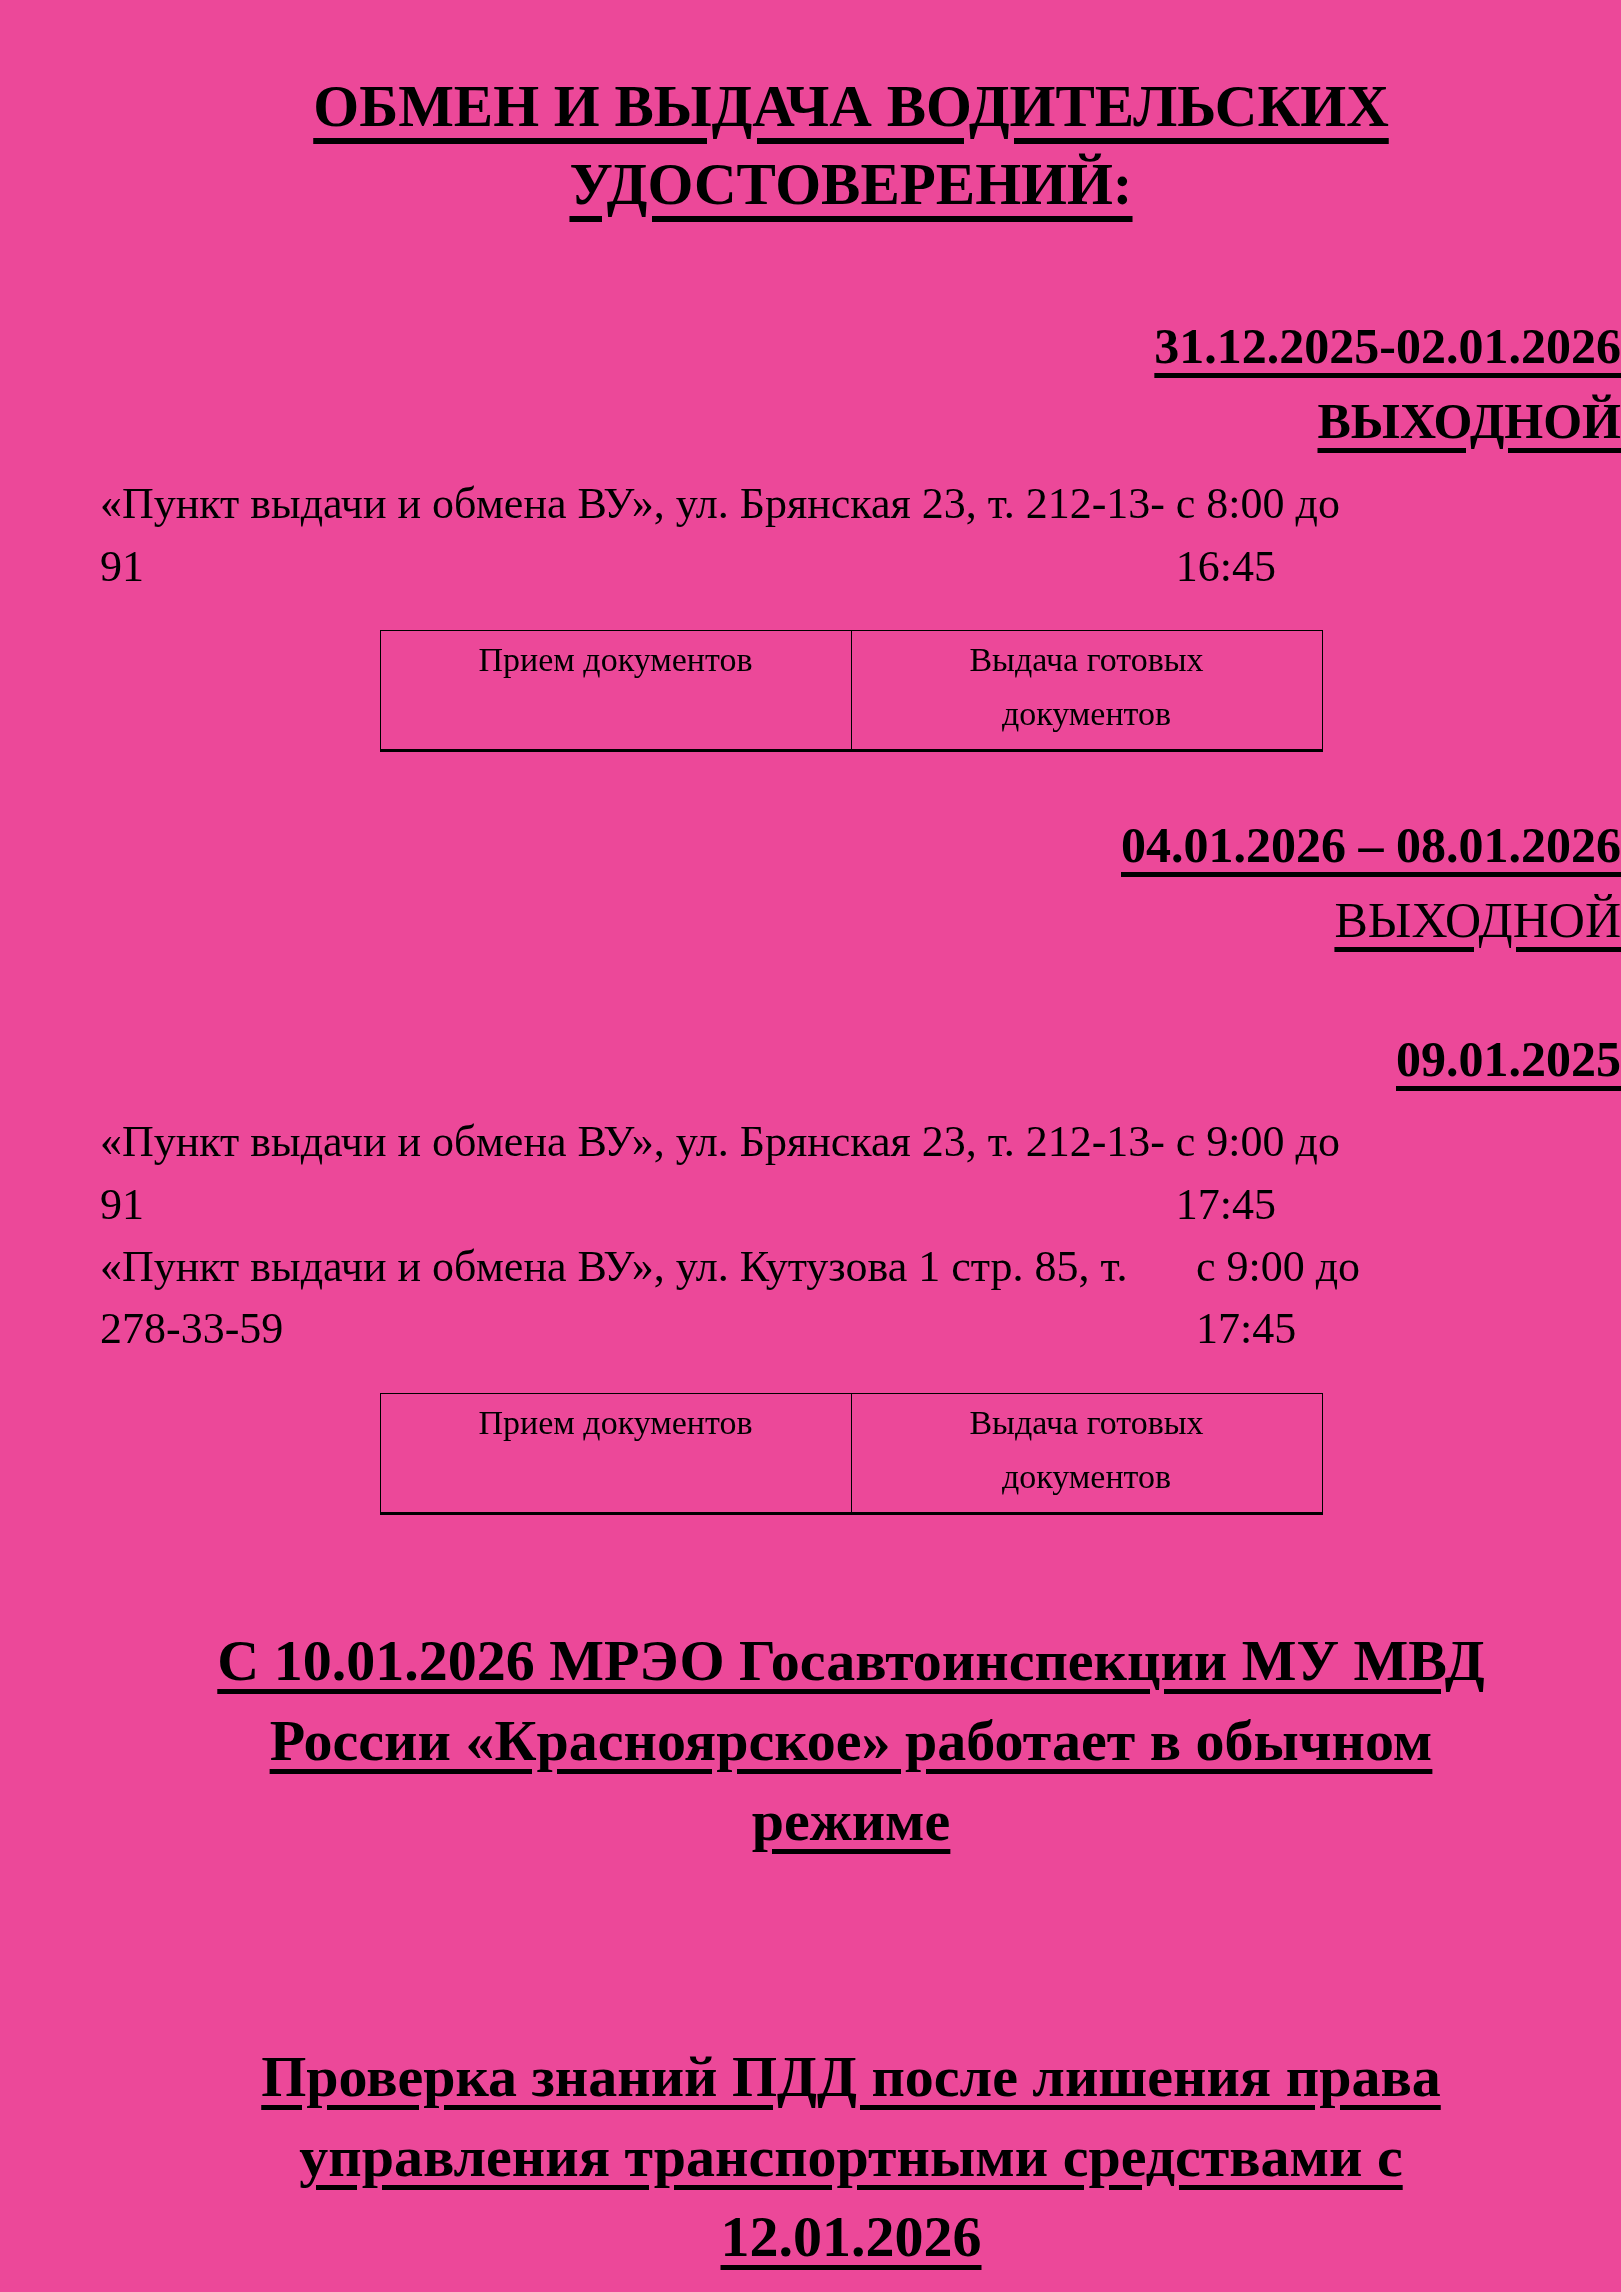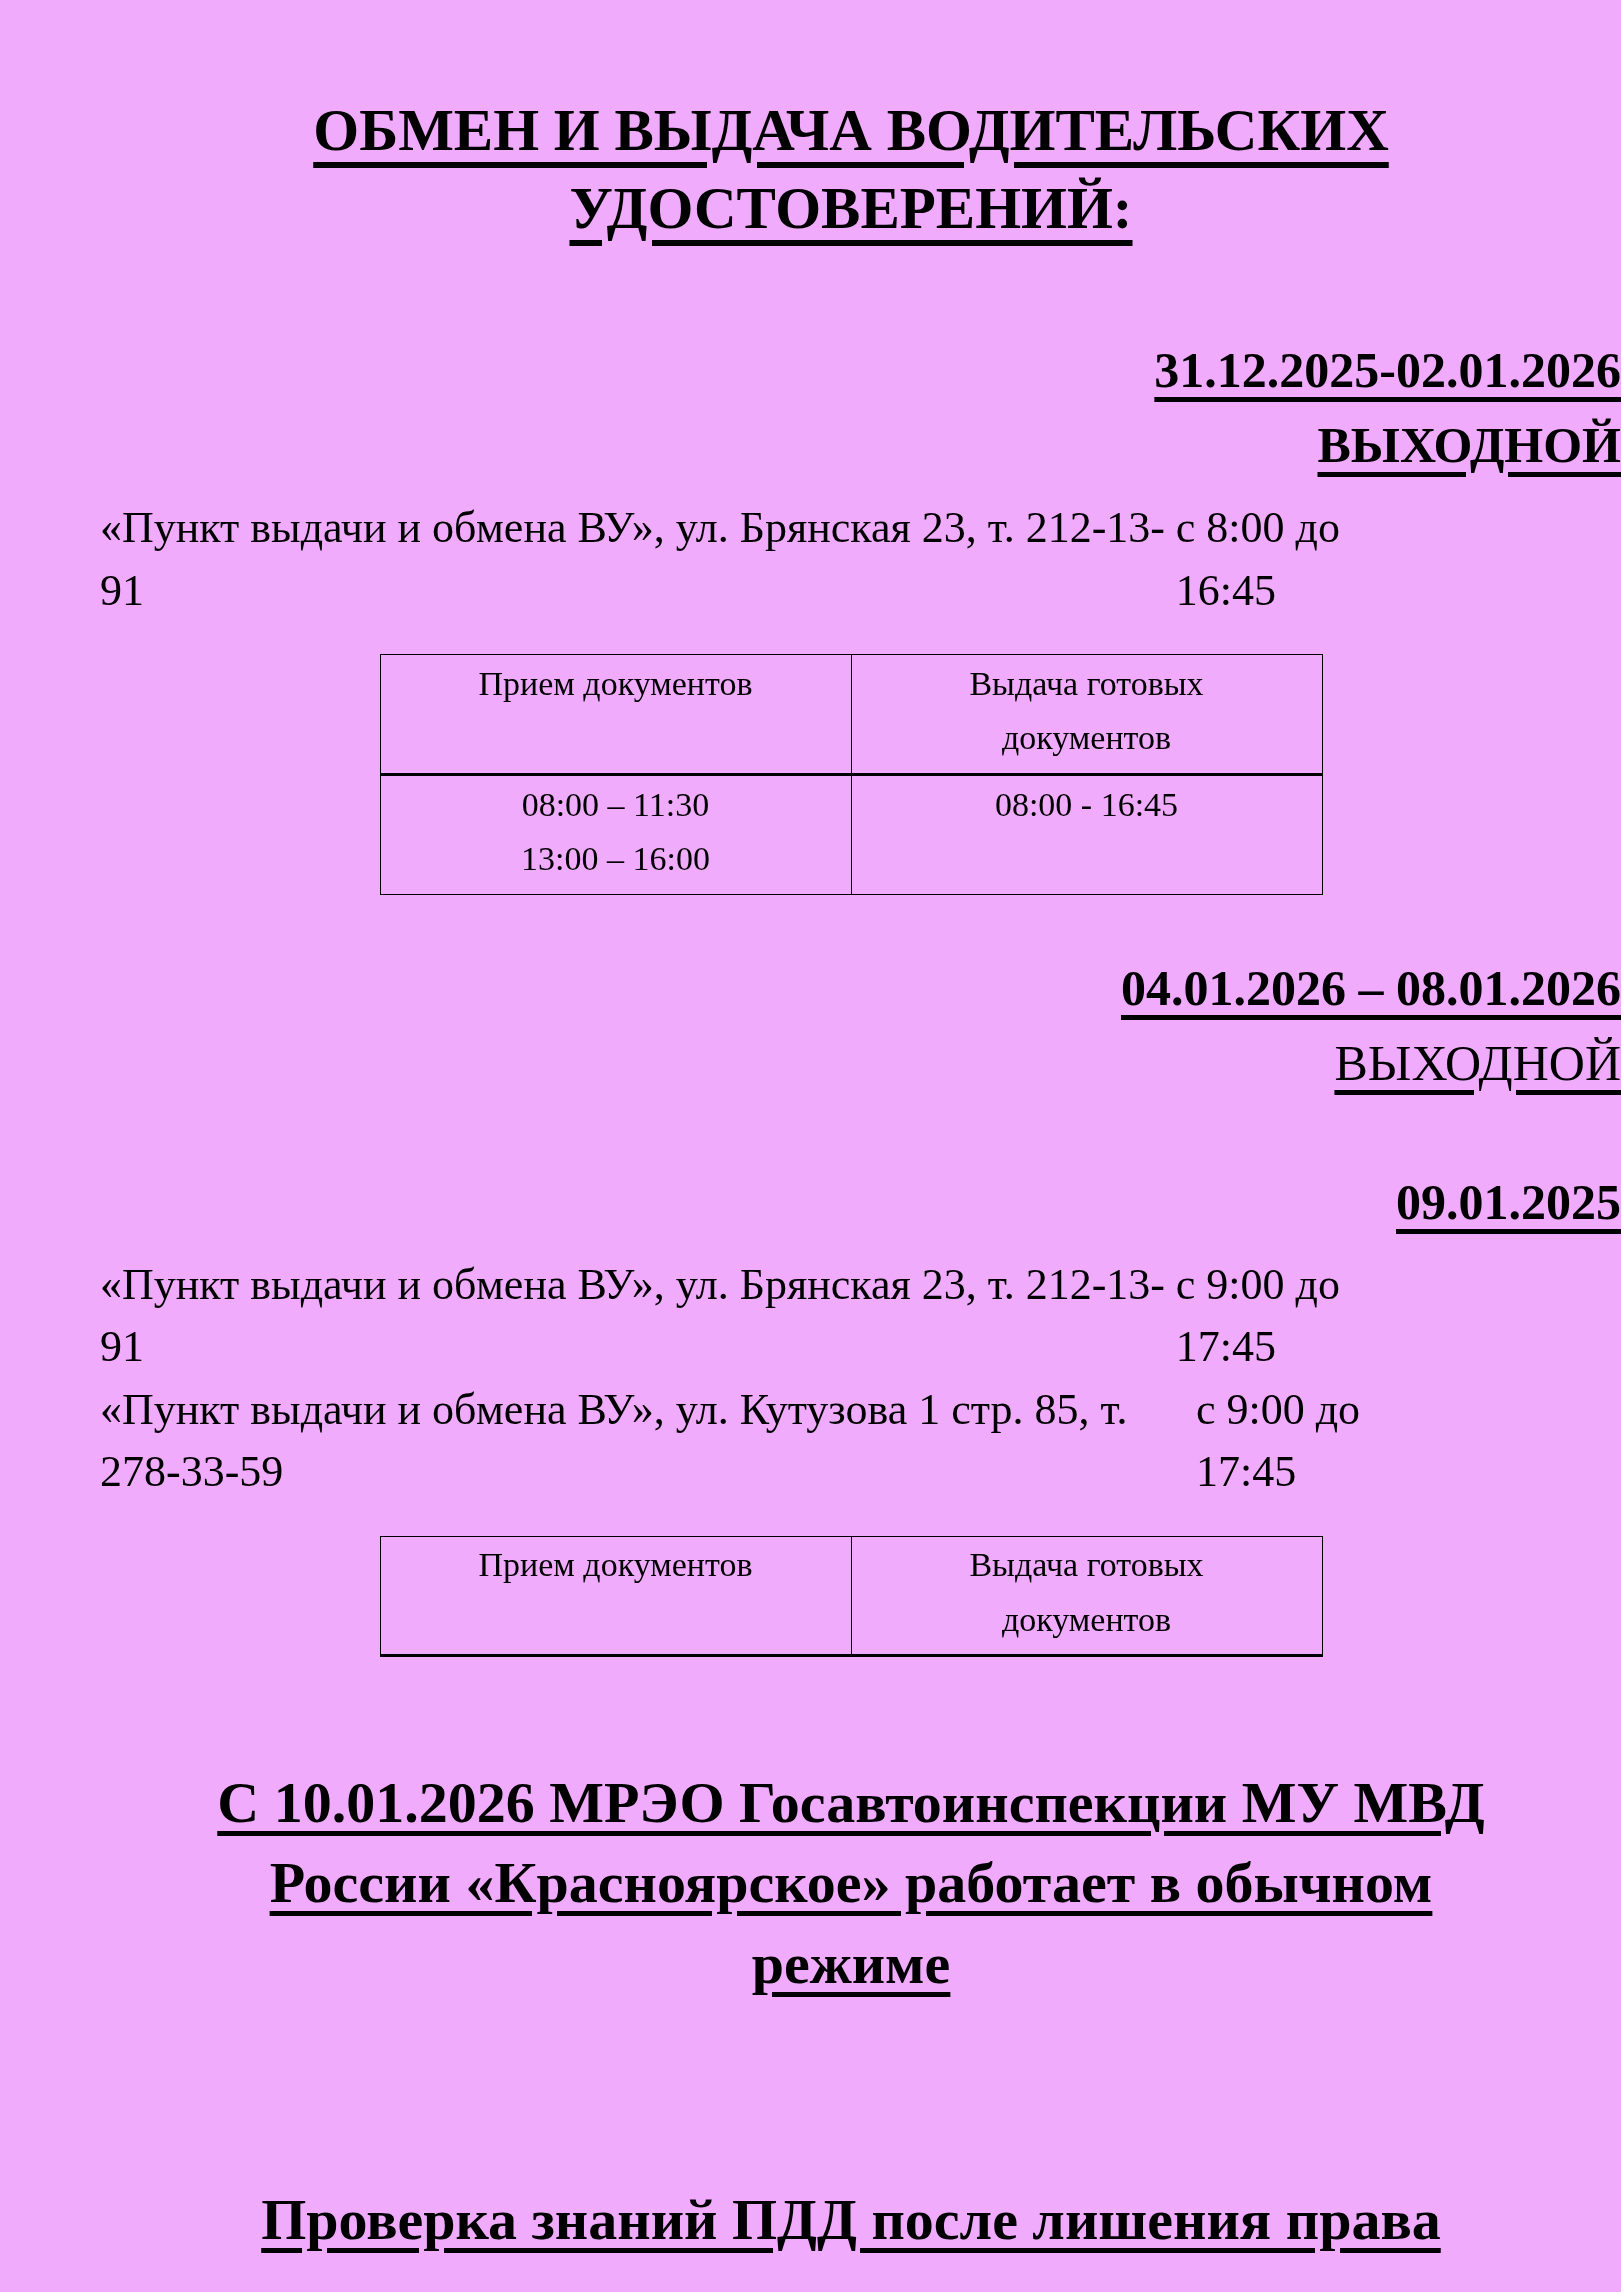--- a/index.html
+++ b/index.html
@@ -1,22 +1,22 @@
 <!DOCTYPE html>
 <html lang="ru" style="font-size:14.3px"><head>
 <meta charset="utf-8">
 <style>
   html, body { margin: 0; padding: 0; background: #ffffff; }
   .page {
     position: relative;
     width: 1621px;
     height: 2293px;
     box-sizing: border-box;
-    padding: 92px 0 0 81px;
-    background: #f0abfc;
+    padding: 68px 0 0 81px;
+    background: #ec4899;
     color: #000000;
     font-family: "Liberation Serif", "DejaVu Serif", serif;
     overflow: hidden;
   }
   .inner { width: 1540px; }
 
   .title {
     font-size: 59px;
     font-weight: bold;
     line-height: 1.32;
@@ -112,29 +112,20 @@
       <table class="sched">
         <tbody>
           <tr>
             <th>
               <span class="th-narrow">Прием документов</span>
             </th>
             <th>
               <span class="th-narrow">Выдача готовых документов</span>
             </th>
           </tr>
-          <tr>
-            <td>
-              <div>08:00 – 11:30</div>
-              <div>13:00 – 16:00</div>
-            </td>
-            <td>
-              <div>08:00 - 16:45</div>
-            </td>
-          </tr>
         </tbody>
       </table>
     </div>
 
     <div>
       <div class="h mt-holiday2">04.01.2026 – 08.01.2026</div>
       <div class="h regular">ВЫХОДНОЙ</div>
     </div>
 
     <div>

